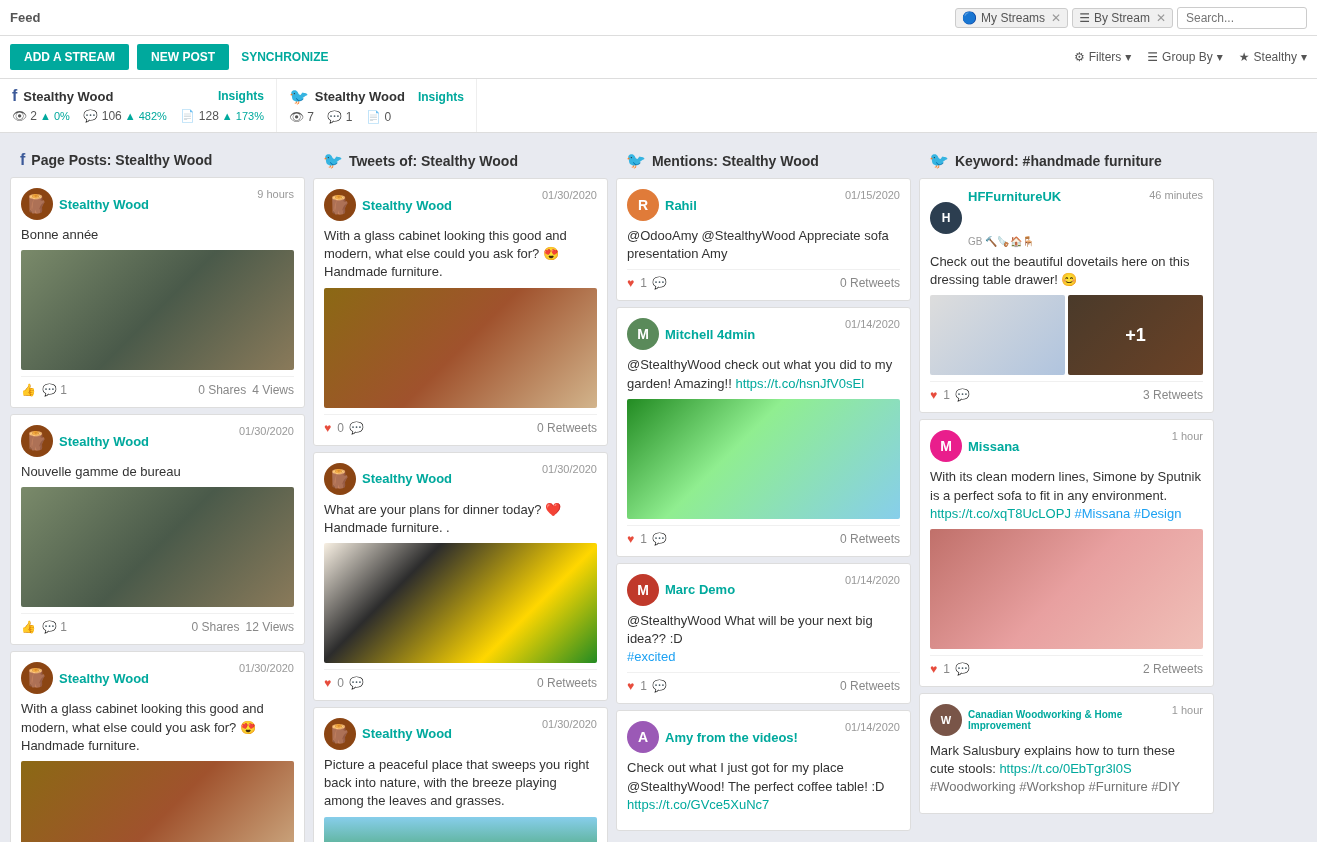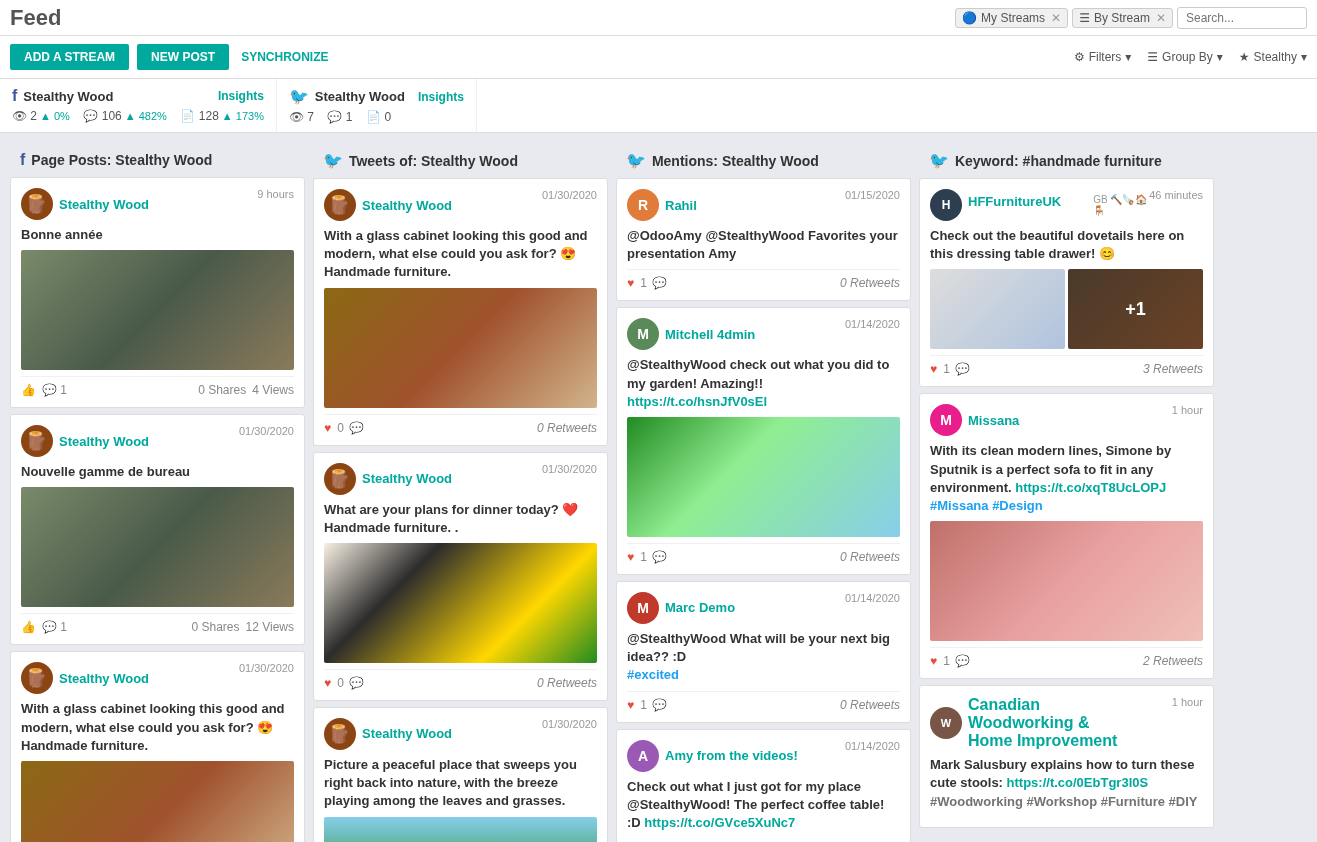--- a/index.html
+++ b/index.html
@@ -7,21 +7,21 @@
 
     
     .top-bar {
       display: flex;
       align-items: center;
       background: #fff;
       border-bottom: 1px solid #ddd;
       padding: 4px 10px;
       height: 36px;
     }
-    .top-bar-left { flex: 1; font-size: 22px; font-weight: bold; color: #555; }
+    .top-bar-left { flex: 1; font-size: 13px; font-weight: bold; color: #555; }
     .top-bar-right { display: flex; align-items: center; gap: 4px; }
     .filter-tag {
       display: flex; align-items: center; gap: 4px;
       background: #f0f0f0; border: 1px solid #ccc;
       border-radius: 3px; padding: 2px 6px; font-size: 12px; color: #555;
     }
     .filter-tag .close-x { cursor: pointer; color: #999; margin-left: 2px; }
     .search-box {
       border: 1px solid #ccc; border-radius: 3px; padding: 3px 8px;
       font-size: 12px; width: 130px; outline: none; color: #999;
@@ -122,26 +122,26 @@
     .avatar.sw { background: #8b4513; }
     .avatar.rahil { background: #e07b39; }
     .avatar.mitchell { background: #5a8a5a; }
     .avatar.marc { background: #c0392b; }
     .avatar.amy { background: #9b59b6; }
     .avatar.hff { background: #2c3e50; }
     .avatar.missana { background: #e91e8c; }
     .avatar.cwhi { background: #795548; }
     .author-name { color: #00a99d; font-weight: bold; font-size: 13px; cursor: pointer; }
     .post-date { font-size: 11px; color: #999; white-space: nowrap; }
-    .post-text { font-size: 13px; color: #333; line-height: 1.4; margin-bottom: 6px; font-weight: bold; }
+    .post-text { font-size: 13px; color: #333; line-height: 1.4; margin-bottom: 6px; }
     .post-footer { display: flex; align-items: center; gap: 6px; font-size: 12px; color: #888; border-top: 1px solid #f0f0f0; padding-top: 6px; margin-top: 4px; }
     .post-footer .spacer { flex: 1; }
     .link-color { color: #00a99d; }
     .heart-icon { color: #e74c3c; }
-    .retweet-count { margin-left: auto; font-style: italic; }
+    .retweet-count { margin-left: auto; }
 
     
     .img-placeholder {
       width: 100%; height: 120px; background: #999;
       border-radius: 2px; margin-bottom: 6px;
       position: relative; overflow: hidden;
     }
     .img-placeholder.office { background: linear-gradient(135deg, #7a8a6a 0%, #4a5a4a 50%, #8a7a5a 100%); }
     .img-placeholder.cabinet { background: linear-gradient(135deg, #8B6914 0%, #A0522D 50%, #D2B48C 100%); }
     .img-placeholder.flowers { background: linear-gradient(135deg, #f8f0e3 0%, #2c2c2c 30%, #FFD700 70%, #228B22 100%); }
@@ -381,21 +381,21 @@
     </div>
 
     <div class="post-card">
       <div class="post-header">
         <div class="post-author">
           <div class="avatar rahil" style="background:#e07b39;">R</div>
           <span class="author-name">Rahil</span>
         </div>
         <span class="post-date">01/15/2020</span>
       </div>
-      <div class="post-text">@OdooAmy @StealthyWood Favorites your presentation Amy</div>
+      <div class="post-text">@OdooAmy @StealthyWood Appreciate sofa presentation Amy</div>
       <div class="post-footer">
         <span class="heart-icon">♥</span>
         <span>1</span>
         <span style="cursor:pointer;">💬</span>
         <span class="retweet-count">0 Retweets</span>
       </div>
     </div>
 
     <div class="post-card">
       <div class="post-header">
@@ -454,21 +454,21 @@
   <div class="column">
     <div class="column-header">
       <span class="tw-icon" style="color:#1da1f2; font-size:16px;">🐦</span>
       <span>Keyword: #handmade furniture</span>
     </div>
 
     <div class="post-card">
       <div class="post-header">
         <div class="post-author">
           <div class="avatar hff" style="background:#2c3e50; width:32px;height:32px;border-radius:50%;display:flex;align-items:center;justify-content:center;color:#fff;font-weight:bold;font-size:12px;flex-shrink:0;">H</div>
-          <div style="display:flex;flex-direction:row;gap:32px;">
+          <div style="display:flex;flex-direction:column;gap:32px;">
             <span class="author-name">HFFurnitureUK</span>
             <span style="font-size:10px;color:#999;">GB 🔨🪚🏠🪑</span>
           </div>
         </div>
         <span class="post-date">46 minutes</span>
       </div>
       <div class="post-text">Check out the beautiful dovetails here on this dressing table drawer! 😊</div>
       <div class="img-row">
         <div class="img-half t1"></div>
         <div class="img-half t2">+1</div>
@@ -503,21 +503,21 @@
       </div>
     </div>
 
     <div class="post-card">
       <div class="post-header">
         <div class="post-author">
           <div class="avatar cwhi" style="background:#795548; width:32px;height:32px;border-radius:50%;display:flex;align-items:center;justify-content:center;overflow:hidden;flex-shrink:0;">
             <span style="font-size:11px;color:#fff;font-weight:bold;">W</span>
           </div>
           <div style="display:flex;flex-direction:column;max-width:160px;">
-            <span class="author-name" style="font-size:16px;">Canadian Woodworking &amp; Home Improvement</span>
+            <span class="author-name" style="font-size:10px;">Canadian Woodworking &amp; Home Improvement</span>
           </div>
         </div>
         <span class="post-date">1 hour</span>
       </div>
       <div class="post-text">
         Mark Salusbury explains how to turn these cute stools:
         <span class="link-color">https://t.co/0EbTgr3l0S</span>
         <span style="color:#737373;"> #Woodworking #Workshop #Furniture #DIY</span>
       </div>
     </div>

